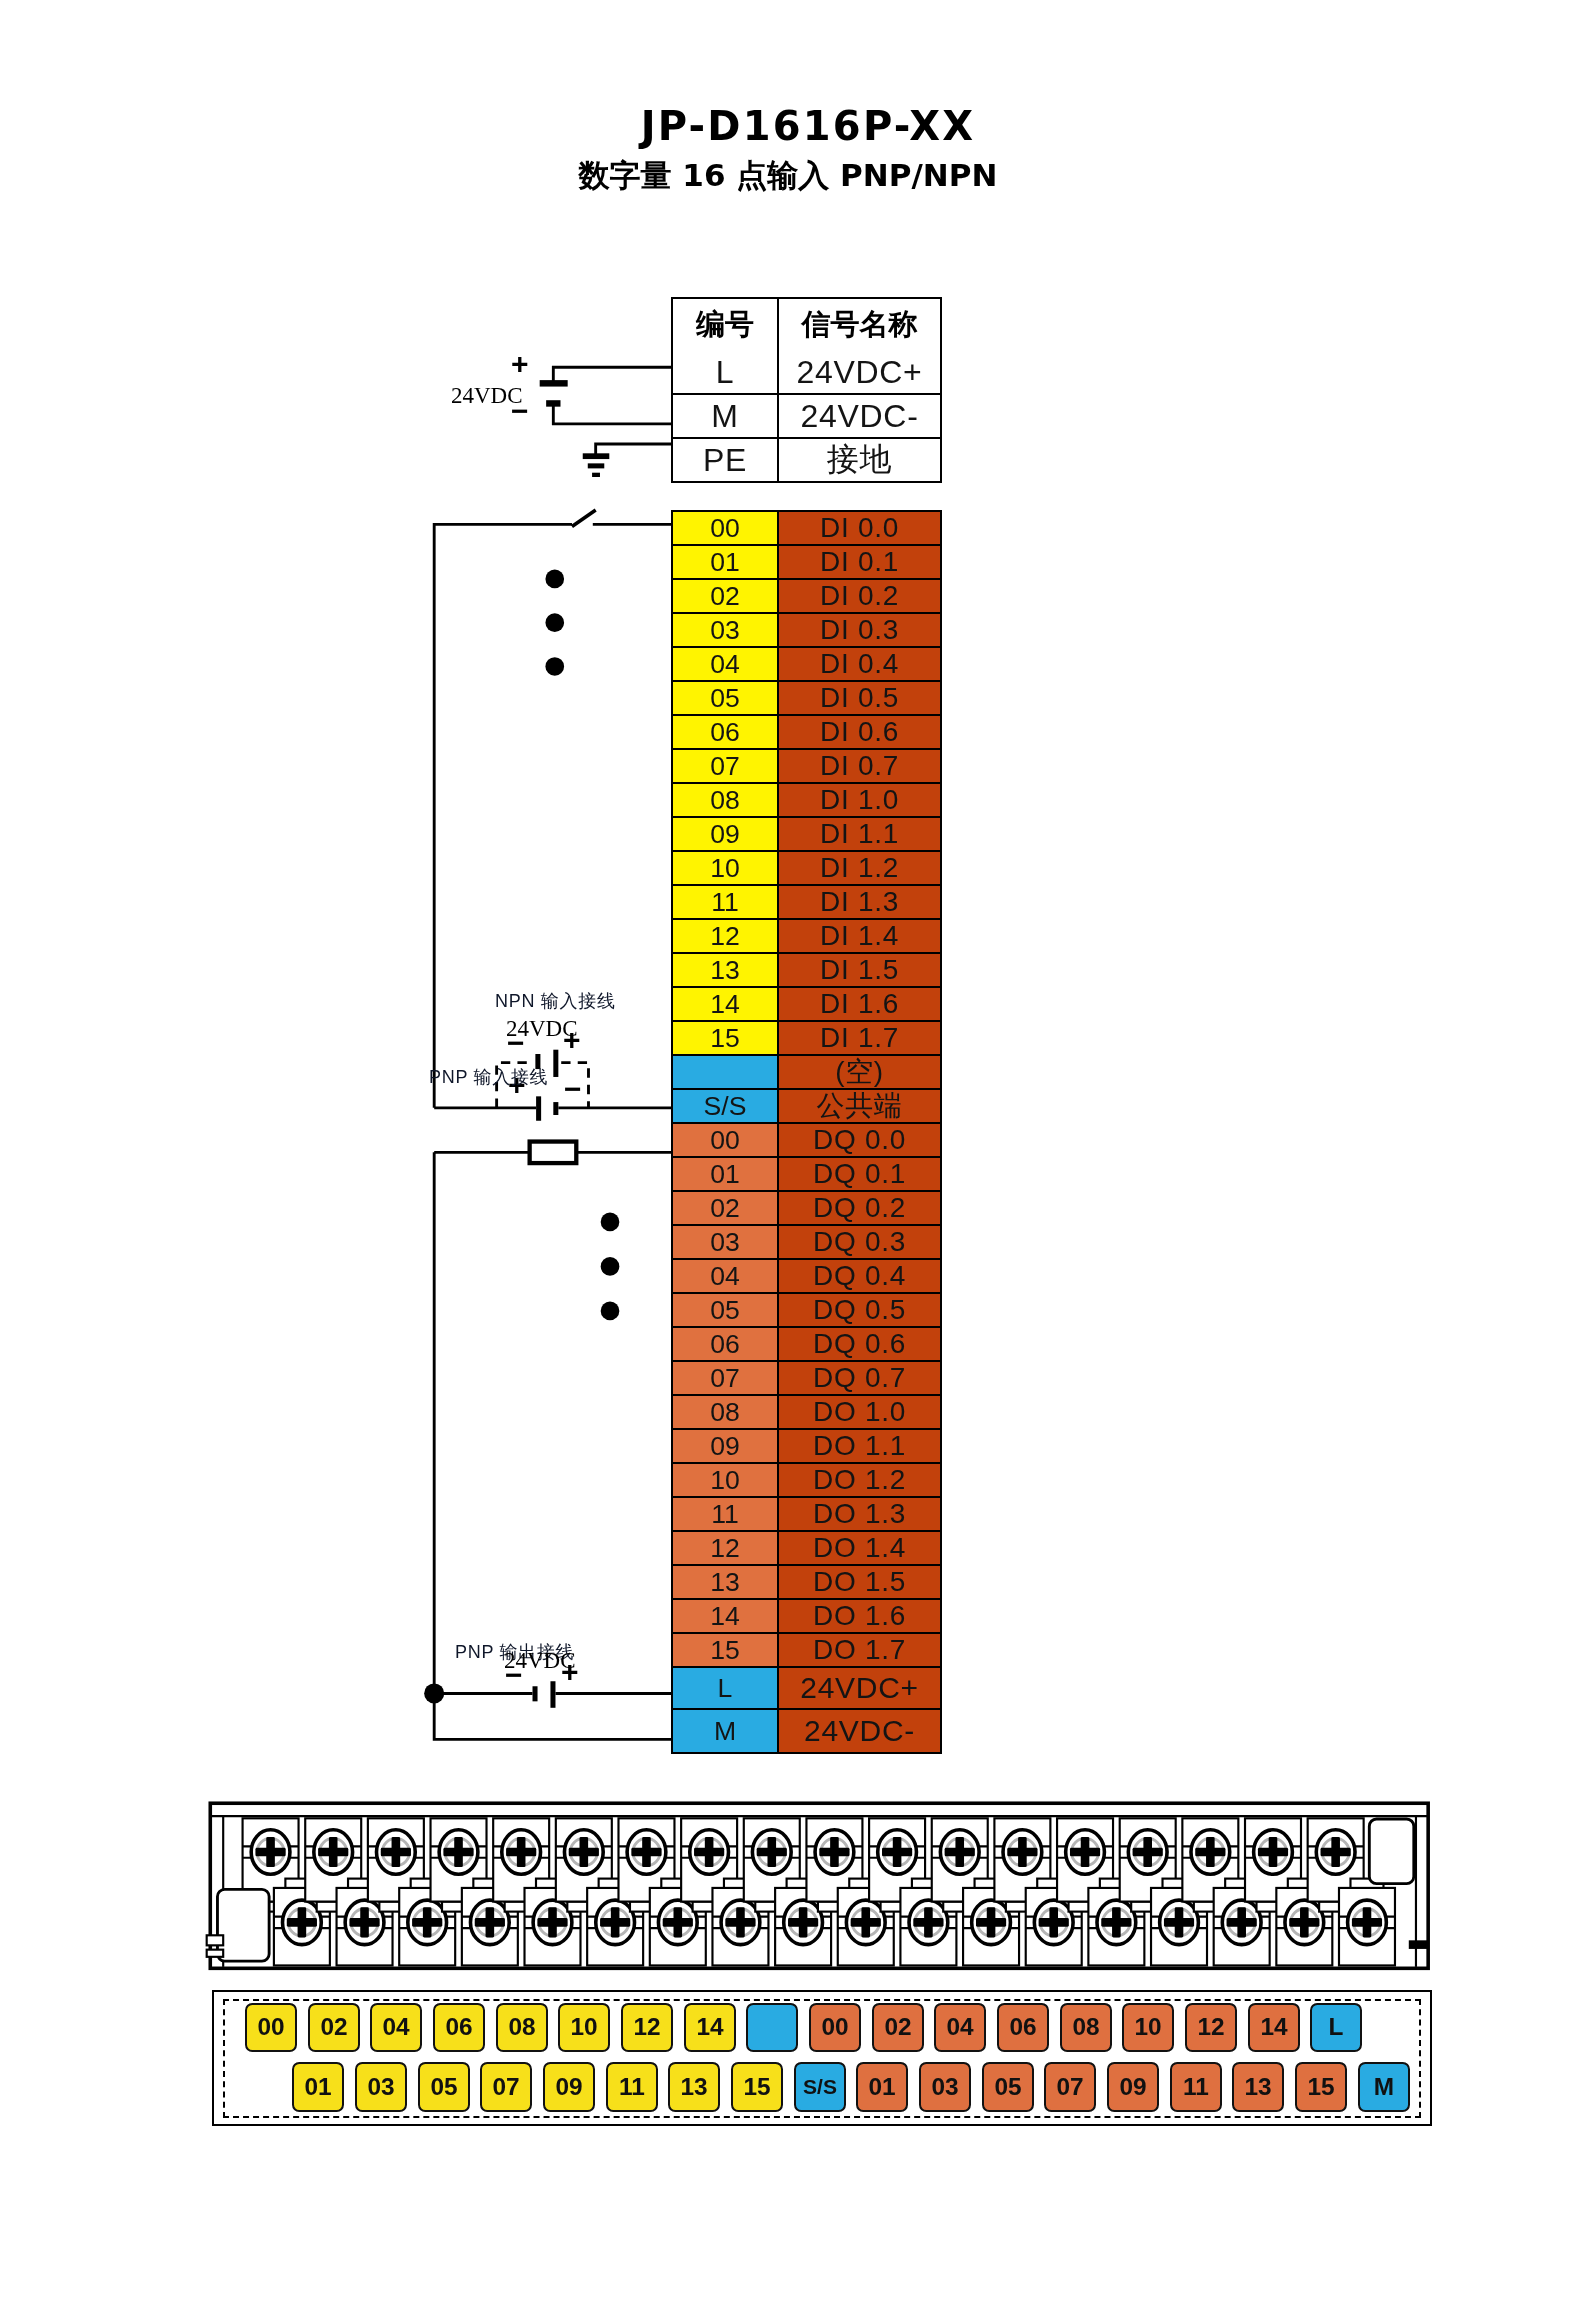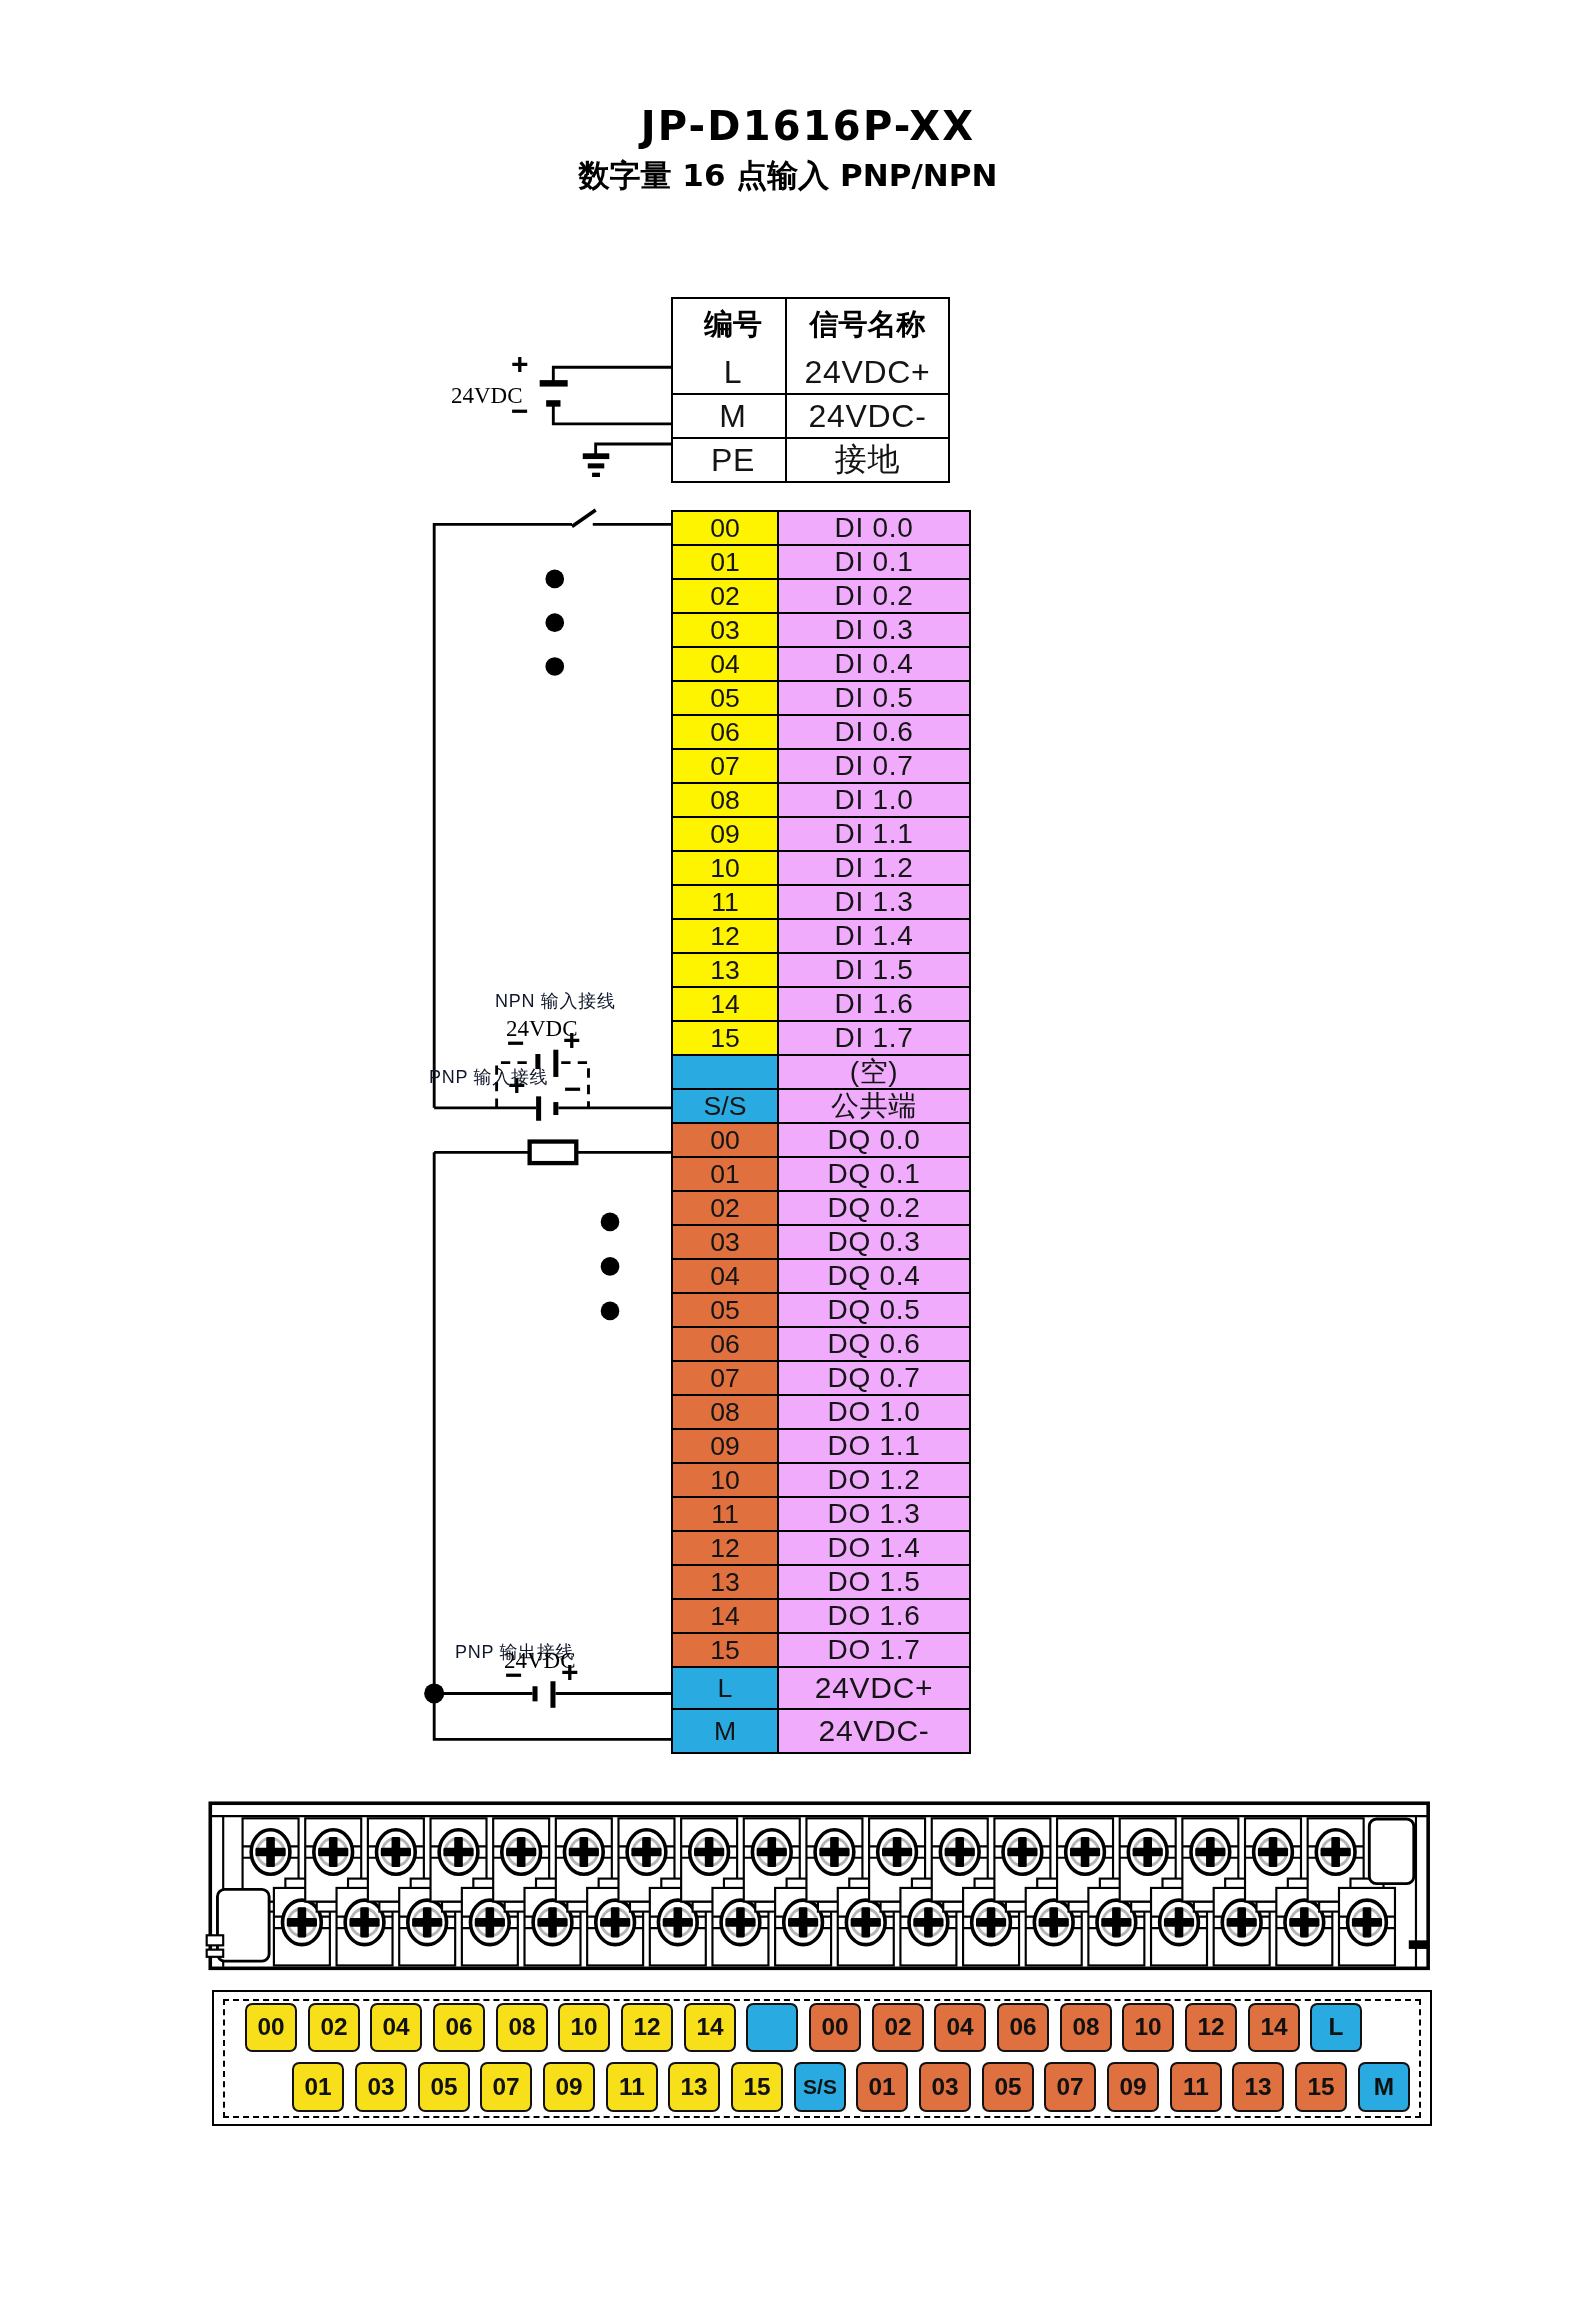--- a/index.html
+++ b/index.html
@@ -8,33 +8,33 @@
   .abs{position:absolute;}
   
   #title{left:0;top:103px;width:100%;text-align:center;font-size:40px;font-weight:bold;
          letter-spacing:2.2px;font-family:"DejaVu Sans",sans-serif;margin-left:20px;}
   .subtitle{left:0;width:100%;text-align:center;font-size:31px;font-family:"DejaVu Sans",sans-serif;}
   #sub1{top:155px;font-weight:bold;} #sub2{top:202px;}
   
   #ptable{left:671px;top:297px;border:2.2px solid #000;background:#fff;}
   .prow{display:flex;}
   .prow + .prow{border-top:2.2px solid #000;}
-  .pc1{width:104px;border-right:2.2px solid #000;display:flex;align-items:center;justify-content:center;padding-left:8px;}
+  .pc1{width:104px;border-right:2.2px solid #000;display:flex;align-items:center;justify-content:center;}
   .pc2{width:161px;display:flex;align-items:center;justify-content:center;}
   .prow.hdr{height:52px;font-weight:bold;font-size:29px;}
   .prow.pw{height:42px;font-size:32px;font-weight:400;color:#141414;letter-spacing:0.7px;}
   
   #itable{left:671px;top:510px;border:2.2px solid #000;background:#fff;}
   .irow{display:flex;height:32px;}
   .irow + .irow{border-top:2.2px solid #000;}
   .irow.tallL{height:40px;} .irow.tallM{height:42px;}
   .inum{width:104px;border-right:2.2px solid #000;display:flex;align-items:center;justify-content:center;
         font-size:26.6px;color:#141414;}
-  .iname{width:190px;display:flex;align-items:center;justify-content:center;font-size:28px;
-         letter-spacing:0.7px;color:#141414;background:#f0abfc;}
+  .iname{width:161px;display:flex;align-items:center;justify-content:center;font-size:28px;
+         letter-spacing:0.7px;color:#141414;background:#c2410c;}
   .irow.tallL .iname,.irow.tallM .iname{font-size:30px;}
   .c-yellow .inum{background:var(--yellow);}
   .c-blue   .inum{background:var(--blue);}
   .c-orange .inum{background:var(--orange);}
   
   .clabel{font-size:18px;letter-spacing:0.7px;color:#0f172a;white-space:nowrap;}
   .vlabel{font-family:"Liberation Serif",serif;font-size:23px;color:#000;white-space:nowrap;}
   .sign{font-size:30px;font-weight:bold;line-height:1;color:#000;}
   
   #strip{left:212px;top:1990px;width:1216px;height:132px;border:2.2px solid #000;background:#fff;}

